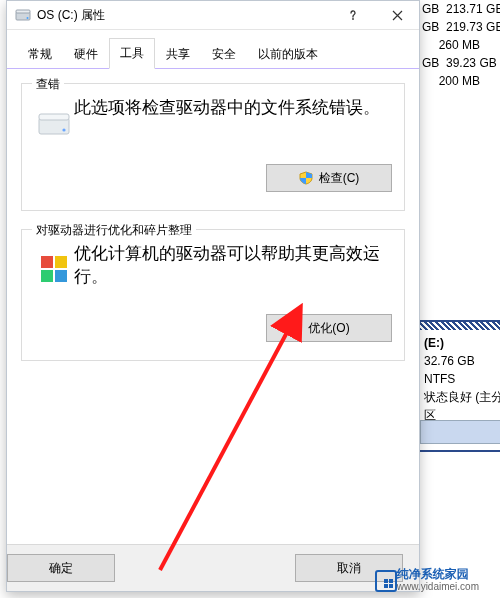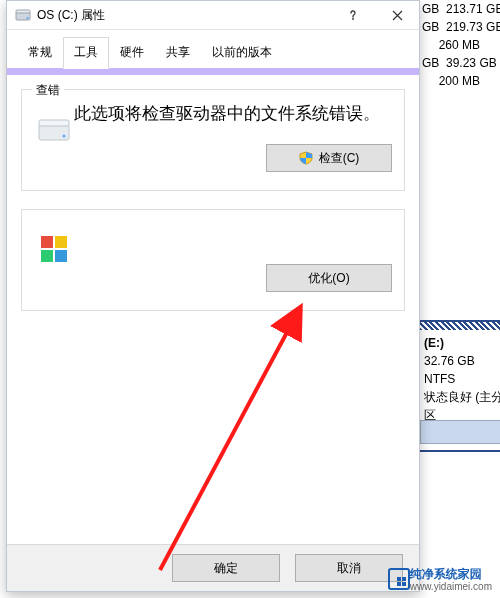--- a/index.html
+++ b/index.html
@@ -10,40 +10,40 @@
   .bg-panel{position:absolute;left:420px;top:320px;width:80px;border-top:2px solid #2a4a8b;border-bottom:2px solid #2a4a8b;background:#fff;padding:6px 2px 26px 4px;font-size:12px;line-height:18px}
   .bg-panel-top{height:8px;background:repeating-linear-gradient(45deg,#2a4a8b 0 2px,#fff 2px 4px);margin:-6px -2px 4px -4px}
   .bg-bar{position:absolute;left:420px;top:420px;width:80px;height:22px;background:#c9d8ef;border:1px solid #9ab;}
   
   .dialog{position:absolute;left:6px;top:0;width:412px;height:590px;background:#fff;border:1px solid #bfc7d1;box-shadow:0 4px 12px rgba(0,0,0,.25)}
   .titlebar{height:28px;display:flex;align-items:center;padding:0 0 0 8px;border-bottom:1px solid #e5e5e5}
   .titlebar .drive-icon{width:16px;height:16px;margin-right:6px}
   .title{flex:1;font-size:12px}
   .sysbtn{width:44px;height:28px;display:flex;align-items:center;justify-content:center;color:#333}
   
-  .tabs{display:flex;padding:6px 26px 0 10px;height:32px;border-bottom:7px solid #c4b5fd}
+  .tabs{display:flex;align-items:flex-end;padding:6px 26px 0 10px;height:32px;border-bottom:1px solid #c4b5fd}
   .tab{padding:6px 10px 6px 10px;font-size:12px;color:#000;border:1px solid transparent;border-bottom:none;margin-right:0;position:relative;top:1px;cursor:default}
   .tab.active{background:#fff;border-color:#d9d9d9;border-bottom:1px solid #fff}
   
   .content{padding:14px 14px 0 14px}
   .group{border:1px solid #dcdcdc;padding:12px 12px 18px 12px;margin-bottom:18px;position:relative}
   .group-title{position:absolute;top:-8px;left:10px;background:#fff;padding:0 4px;font-size:12px;color:#000}
   .row{display:flex;align-items:flex-start}
   .icon-box{width:40px;display:flex;justify-content:center;margin-top:12px}
   .desc{flex:1;font-size:17px;color:#000;padding-top:0}
-  .btn-row{display:flex;justify-content:flex-end;}
+  .btn-row{display:flex;justify-content:flex-end;margin-top:26px}
   .btn{min-width:100px;height:26px;background:#e1e1e1;border:1px solid #adadad;display:inline-flex;align-items:center;justify-content:center;font-size:12px;padding:0 12px;cursor:default}
   .btn .shield{margin-right:6px}
   
-  .dlg-buttons{position:absolute;left:0;right:0;bottom:0;height:46px;border-top:1px solid #d9d9d9;background:#f0f0f0;display:flex;align-items:center;justify-content:flex-end;padding-right:16px;gap:15px}
+  .dlg-buttons{position:absolute;left:0;right:0;bottom:0;height:46px;border-top:1px solid #d9d9d9;background:#f0f0f0;display:flex;align-items:center;justify-content:space-between;padding-right:16px;gap:15px}
   .dlg-buttons .btn{min-width:82px}
   
   .arrow-svg{position:absolute;left:0;top:0;pointer-events:none}
   
-  .watermark{position:absolute;right:8px;bottom:6px;display:flex;align-items:center;gap:0;color:#1a5fb4;font-size:12px;font-weight:600}
+  .watermark{position:absolute;right:21px;bottom:6px;display:flex;align-items:flex-end;gap:0;color:#1a5fb4;font-size:12px;font-weight:600}
   .wm-logo{width:18px;height:18px;border:2px solid #1a5fb4;border-radius:3px;display:flex;align-items:center;justify-content:center}
   .wm-logo span{width:4px;height:4px;background:#1a5fb4;box-shadow:5px 0 #1a5fb4,0 5px #1a5fb4,5px 5px #1a5fb4}
   .wm-url{font-size:10px;color:#666;font-weight:400;display:block;margin-top:-2px}
 </style>
 </head>
 <body>
 <div class="stage">
 
 <div class="bg-list">
   <div><span>GB</span>&nbsp;&nbsp;<span>213.71 GB</span></div>
@@ -76,23 +76,24 @@
         </div>
     <div class="sysbtn close">
           <svg width="11" height="11" viewBox="0 0 11 11">
             <path d="M1 1 L10 10 M10 1 L1 10" stroke="currentColor" stroke-width="1.2"></path>
           </svg>
         </div>
   </div>
 
   <div class="tabs">
     <div class="tab">常规</div>
+    <div class="tab">硬件</div>
     <div class="tab active">工具</div>
-    <div class="tab">硬件</div>
     <div class="tab">共享</div>
+    <div class="tab">安全</div>
     <div class="tab">以前的版本</div>
   </div>
 
   <div class="content">
 
     <div class="group">
       <span class="group-title">查错</span>
       <div class="row">
         <div class="icon-box">
           <svg width="34" height="30" viewBox="0 0 34 30">
@@ -109,29 +110,31 @@
                 <path d="M7 1 L13 3 V7c0 3-2.6 5.3-6 6C3.6 12.3 1 10 1 7V3Z" fill="#ffd23a" stroke="#c89b1a"></path>
                 <path d="M7 1 L13 3 V7H7Z" fill="#3c9bff"></path>
                 <path d="M7 13 C3.6 12.3 1 10 1 7H7Z" fill="#3c9bff"></path>
               </svg>
           <span>检查(C)</span>
         </div>
       </div>
     </div>
 
     <div class="group">
+      <span class="group-title">对驱动器进行优化和碎片整理</span>
       <div class="row">
         <div class="icon-box">
           <svg width="30" height="30" viewBox="0 0 30 30">
                 <rect x="2" y="2" width="12" height="12" fill="#e74c3c"></rect>
                 <rect x="16" y="2" width="12" height="12" fill="#f1c40f"></rect>
                 <rect x="2" y="16" width="12" height="12" fill="#2ecc71"></rect>
                 <rect x="16" y="16" width="12" height="12" fill="#3498db"></rect>
               </svg>
         </div>
+        <div class="desc">优化计算机的驱动器可以帮助其更高效运行。</div>
       </div>
       <div class="btn-row">
         <div class="btn">
           <span>优化(O)</span>
         </div>
       </div>
     </div>
   </div>
 
   <div class="dlg-buttons">

